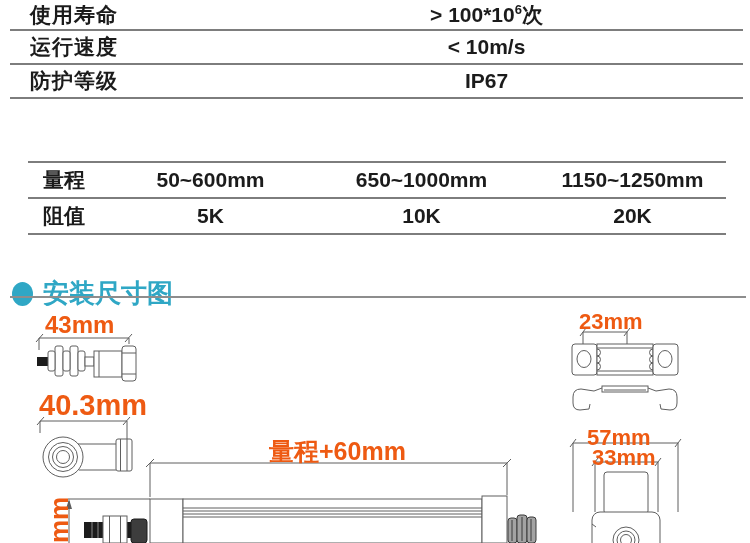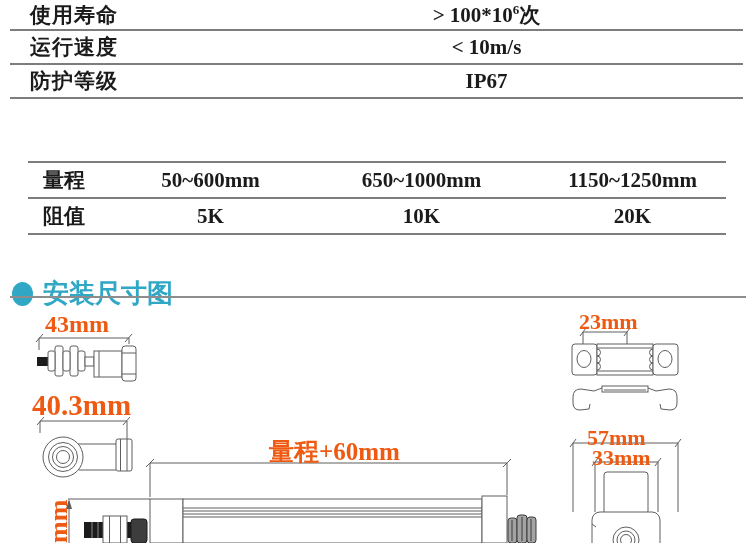--- a/index.html
+++ b/index.html
@@ -1,17 +1,17 @@
 <!DOCTYPE html>
 <html><head>
 <meta charset="utf-8">
 <style>
   html,body{margin:0;padding:0;background:#fff;}
   #page{position:relative;width:750px;height:543px;background:#fff;overflow:hidden;
-        font-family:Liberation Serif, serif;color:#1b1b1b;}
+        font-family:Liberation Sans, sans-serif;color:#1b1b1b;}
 
   
   .t1{position:absolute;left:10px;top:0;width:733px;font-weight:bold;}
   .t1-row{display:flex;align-items:center;border-bottom:2px solid #7d7d7d;height:29px;}
   .t1-row.r2,.t1-row.r3{height:32px;}
   .t1-label{margin-left:20px;width:200px;font-size:21px;letter-spacing:1px;}
   .t1-value{flex:1;text-align:center;font-size:21px;}
   .t1-value sup{font-size:13px;}
 
   
@@ -30,21 +30,21 @@
 
   
   svg{position:absolute;left:0;top:0;}
   .ln{stroke:#5f5f5f;stroke-width:1;fill:none;}
   .shp{stroke:#5f5f5f;stroke-width:1;fill:#fff;}
   .dk{fill:#1c1c1c;stroke:none;}
   .rib{fill:#a3a3a3;stroke:#3a3a3a;stroke-width:1;}
 
   .dim{position:absolute;color:#ee5a12;font-weight:bold;white-space:nowrap;}
   #dim-43{left:45px;top:311px;font-size:24px;}
-  #dim-403{left:32px;top:389px;font-size:29px;}
+  #dim-403{left:39px;top:389px;font-size:29px;}
   #dim-stroke{left:269px;top:435px;font-size:25px;}
   #dim-23{left:579px;top:309px;font-size:22px;}
   #dim-57{left:587px;top:425px;font-size:22px;}
   #dim-33{left:592px;top:445px;font-size:22px;}
   #dim-vert-mm{left:17px;top:490px;width:80px;height:26px;font-size:26px;
                transform:rotate(-90deg);transform-origin:center;}
 </style>
 </head>
 <body>
 

